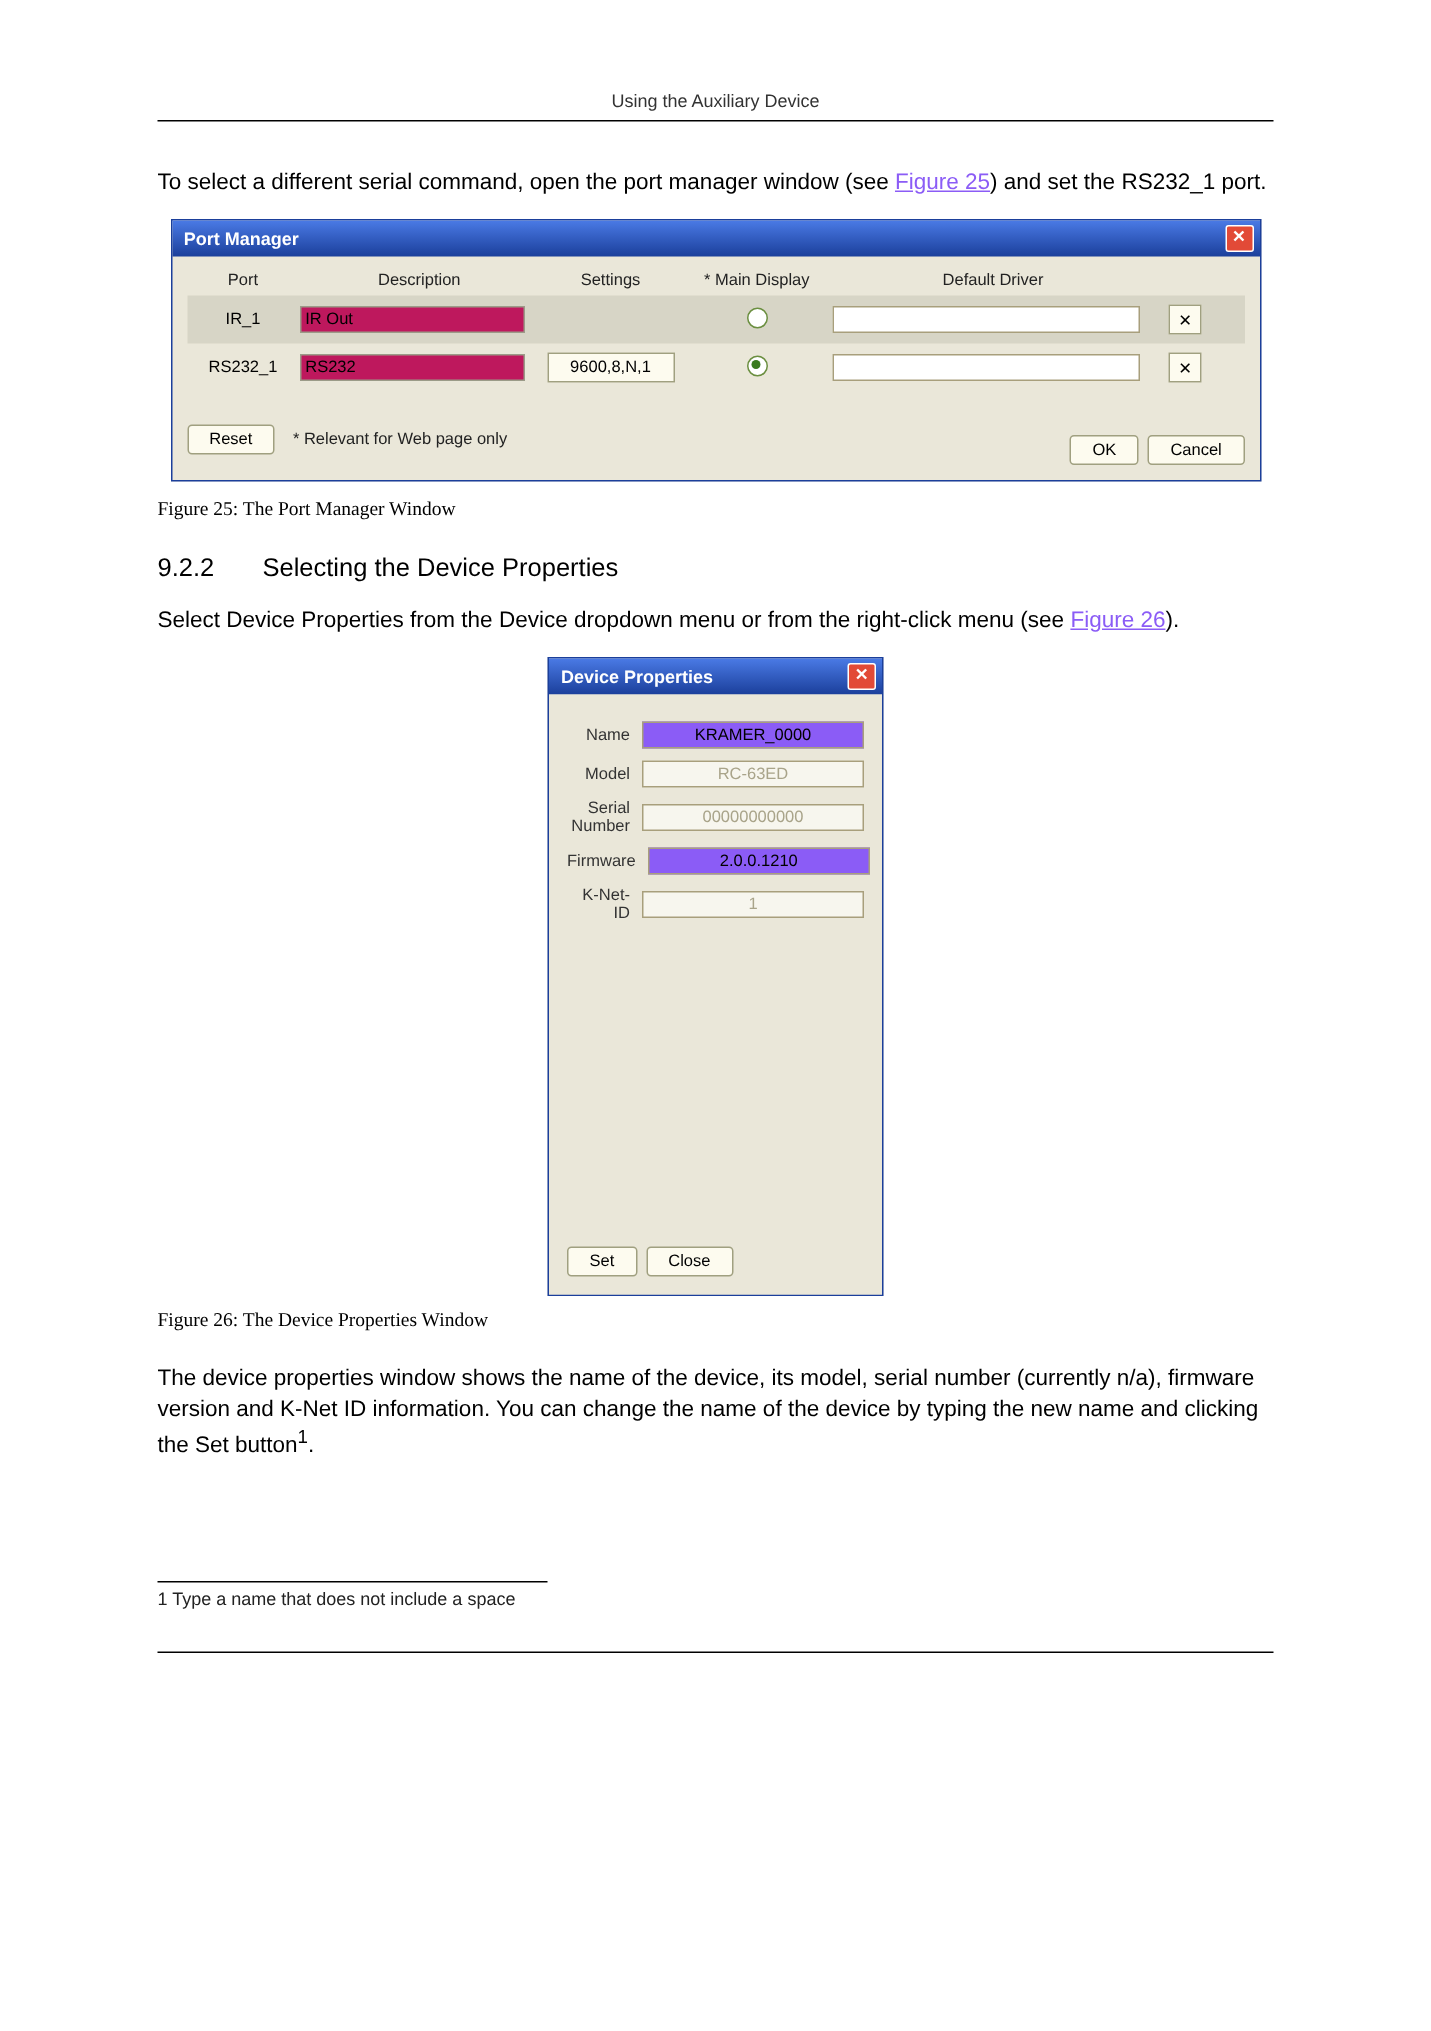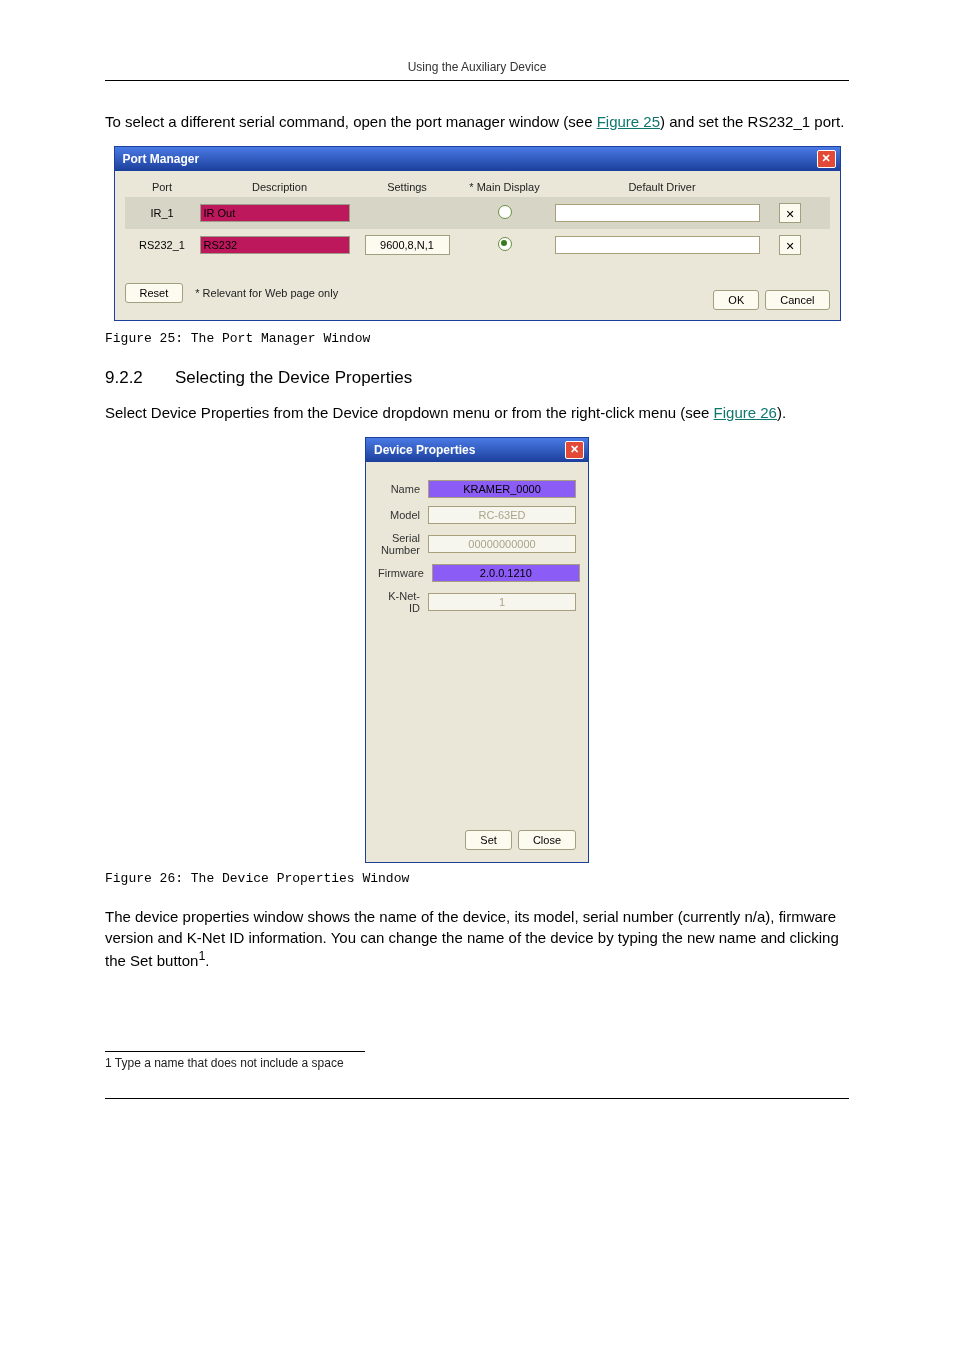--- a/index.html
+++ b/index.html
@@ -25,21 +25,21 @@
     border-top: 1px solid #000;
     margin: 0 0 30px 0;
   }
   .body-text {
     font-family: Arial, sans-serif;
     font-size: 15px;
     line-height: 1.4;
     margin: 14px 0;
   }
   .body-text a {
-    color: #0f766e;
+    color: #8b5cf6;
     text-decoration: underline;
   }
 
   
   .win {
     font-family: Tahoma, sans-serif;
     font-size: 11px;
     border: 1px solid #1b3f9b;
     background: #eae7d9;
     margin: 8px auto 10px auto;
@@ -146,21 +146,21 @@
     border: 1px solid #a0a080;
     font-family: Tahoma, sans-serif;
     font-size: 11px;
     padding: 0 14px;
     border-radius: 3px;
   }
   .pm-note-left { margin-left: 12px; color: #222; }
   .pm-footer-right { margin-left: auto; display: flex; gap: 6px; margin-top: 15px; }
 
   .fig-caption {
-    font-family: Liberation Mono, monospace;
+    font-family: Liberation Serif, serif;
     font-size: 13px;
     margin: 8px 0 20px 0;
   }
   .section-head {
     font-family: Arial, sans-serif;
     font-size: 17px;
     margin: 22px 0 10px 0;
   }
   .section-num { display: inline-block; width: 70px; }
 
@@ -185,21 +185,21 @@
     font-size: 11px;
     box-sizing: border-box;
   }
   .dp-input.disabled {
     color: #a9a48a;
     background: #f7f6ee;
   }
   .dp-footer {
     margin-top: auto;
     display: flex;
-    justify-content: flex-end;
+    justify-content: flex-start;
     gap: 6px;
     padding-top: 50px;
   }
 
   .footnote-rule {
     border: none;
     border-top: 1px solid #000;
     width: 260px;
     margin: 80px 0 4px 0;
   }

